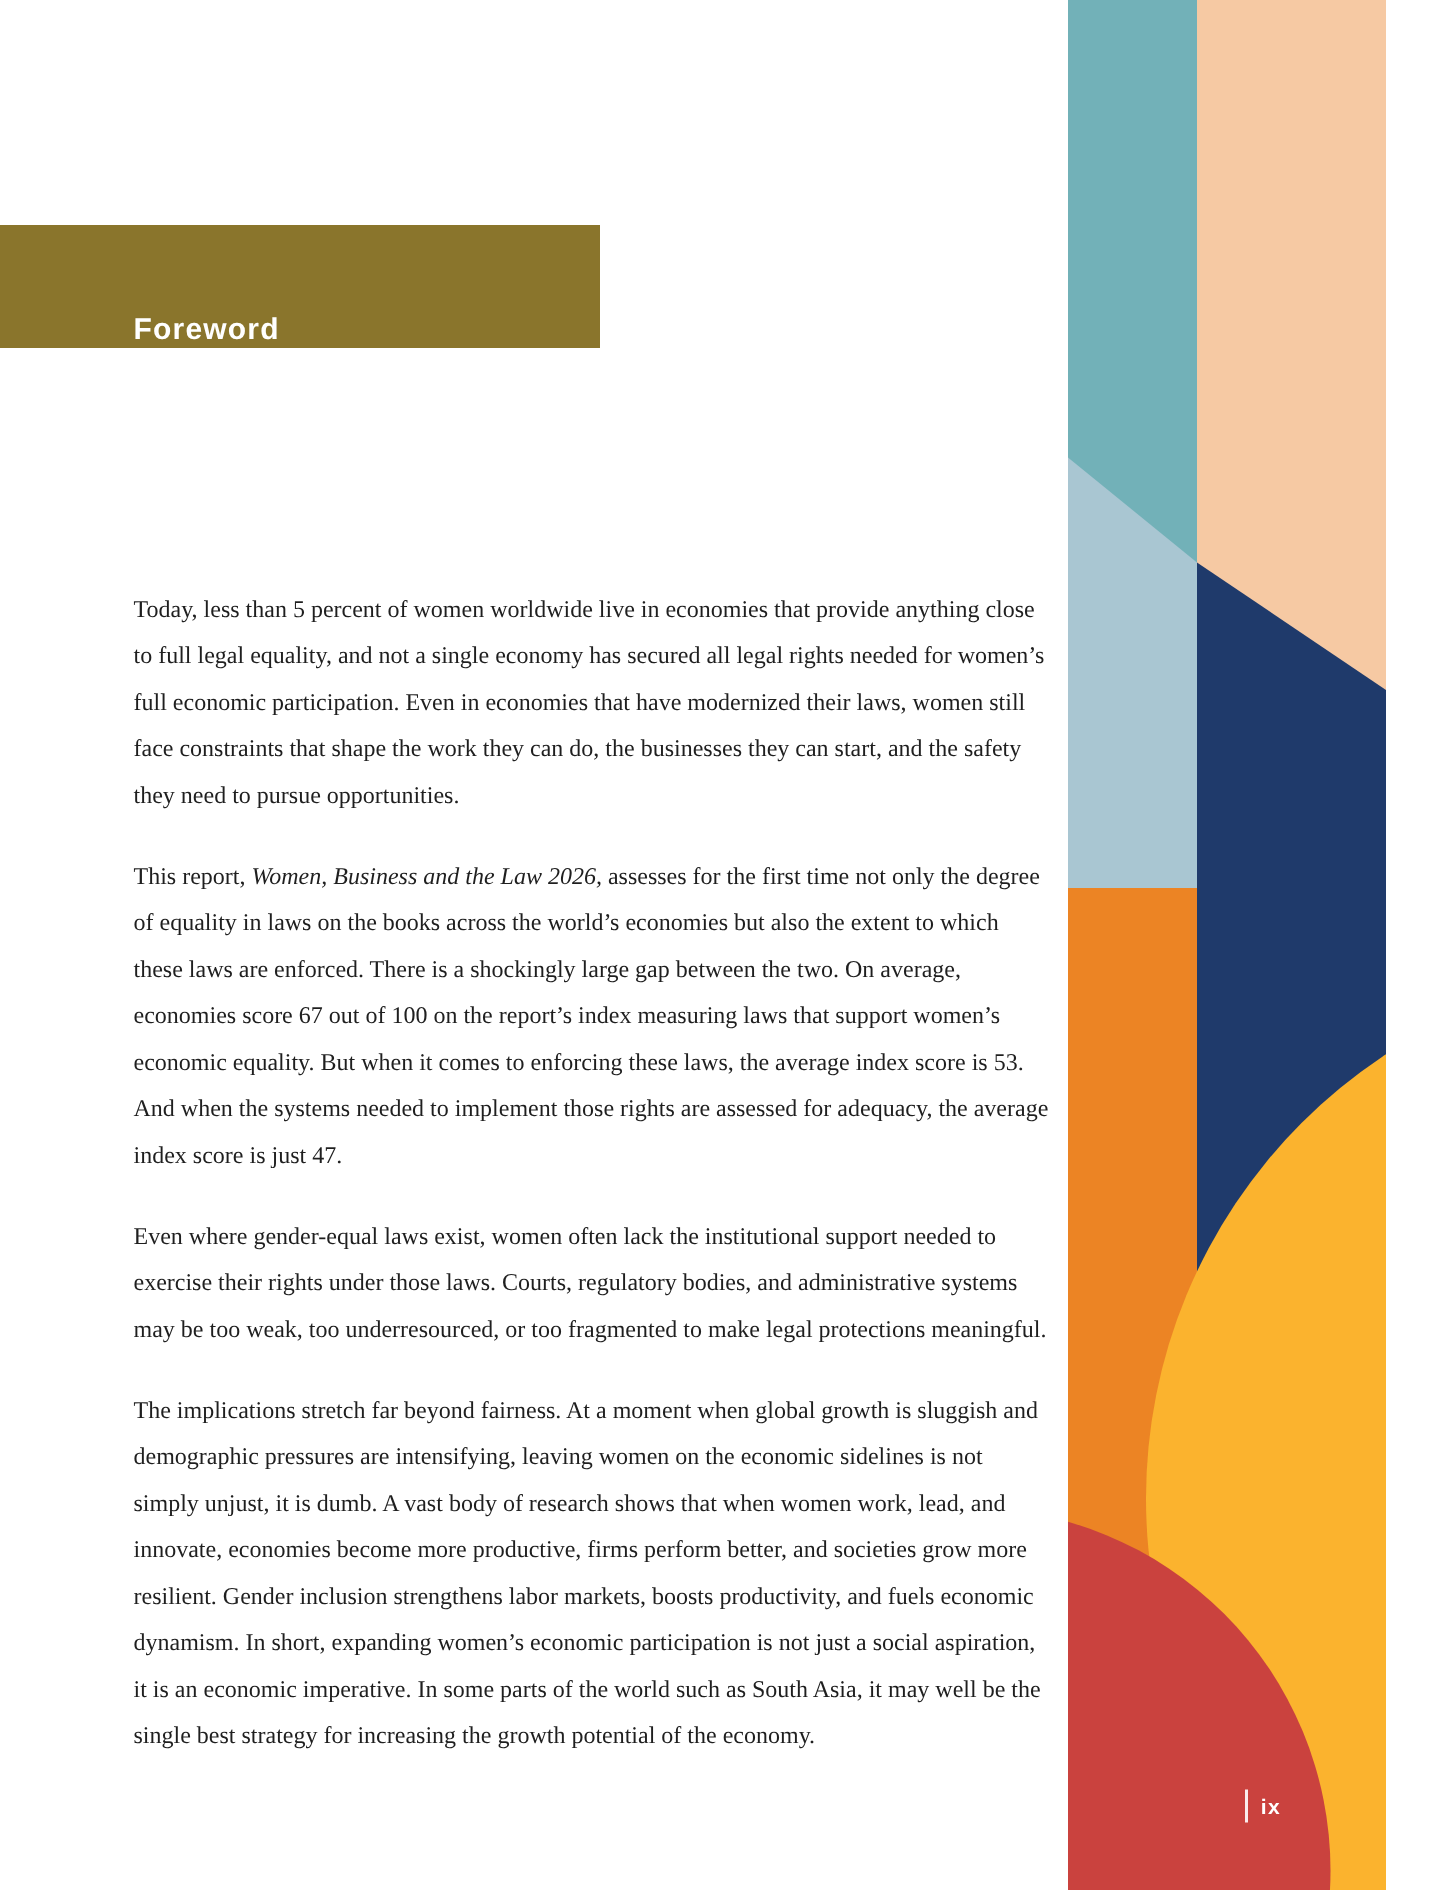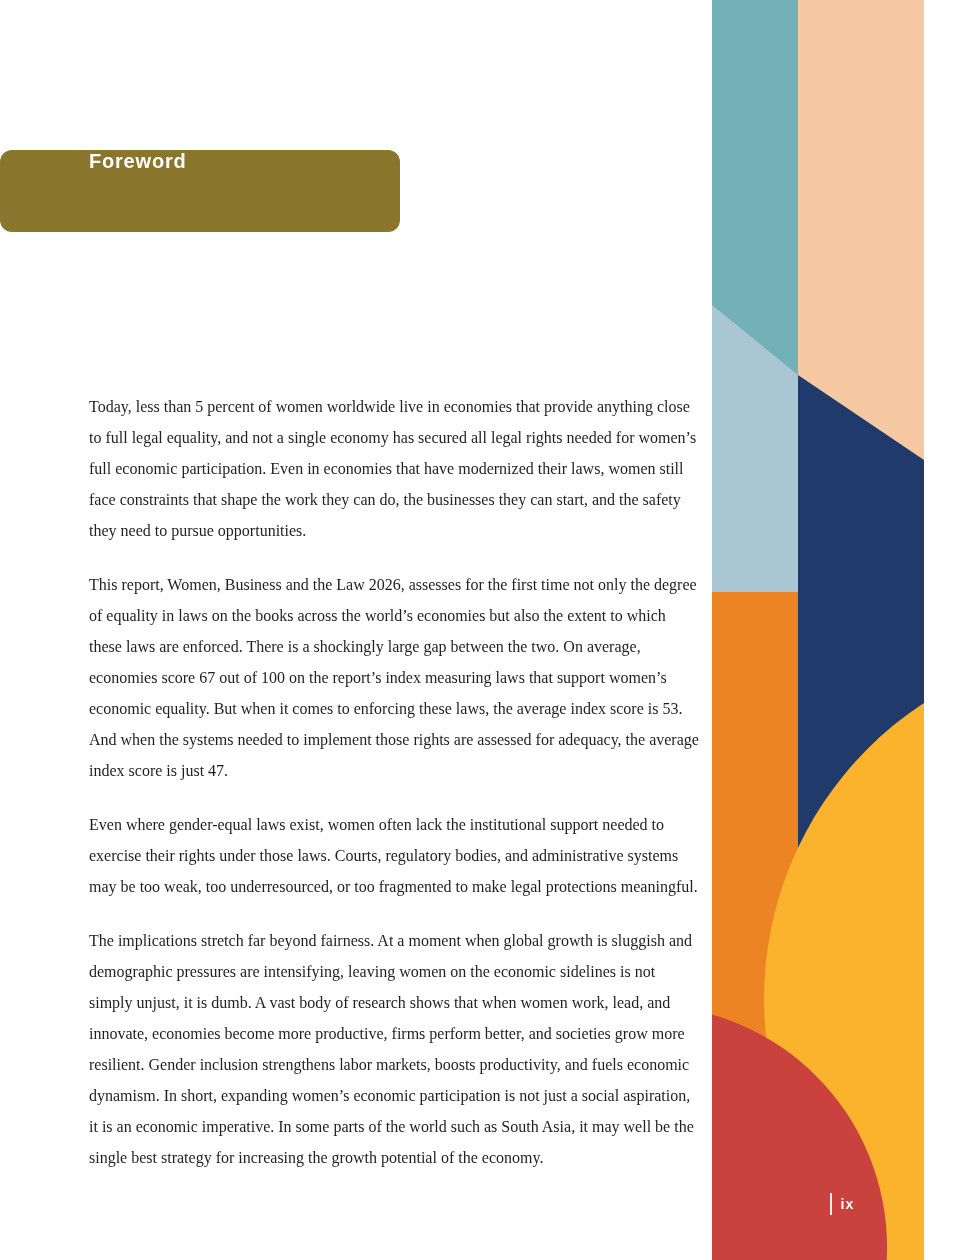--- a/index.html
+++ b/index.html
@@ -15,22 +15,21 @@
     background: #ffffff;
   }
 
   
   .title-band {
     position: absolute;
     left: 0; top: 150px;
     width: 400px; height: 82px;
     background: var(--olive, #8A752C);
     display: flex;
-    align-items: flex-start;
-    border-radius: 12px;
+    align-items: flex-end;
   }
   .title-band .section-title {
     padding-left: 89px;
     color: var(--band-text, #ffffff);
     font-size: 20px;
     font-weight: bold;
     letter-spacing: 0.8px;
   }
 
   
@@ -40,21 +39,21 @@
     width: 612px;
   }
   .body-text p {
     margin: 0 0 23px 0;
     font-family: "Liberation Serif", serif;
     color: var(--body-text, #1F1F1F);
     font-size: 16px;
     line-height: 31px;
     text-align: left;
   }
-  .body-text p .italic { }
+  .body-text p .italic { font-style: italic; }
 
   
   .decor-panel {
     position: absolute;
     left: 712px; top: 0;
     width: 212px; height: 1260px;
     overflow: hidden;
   }
   .decor-panel svg { display: block; }
 

